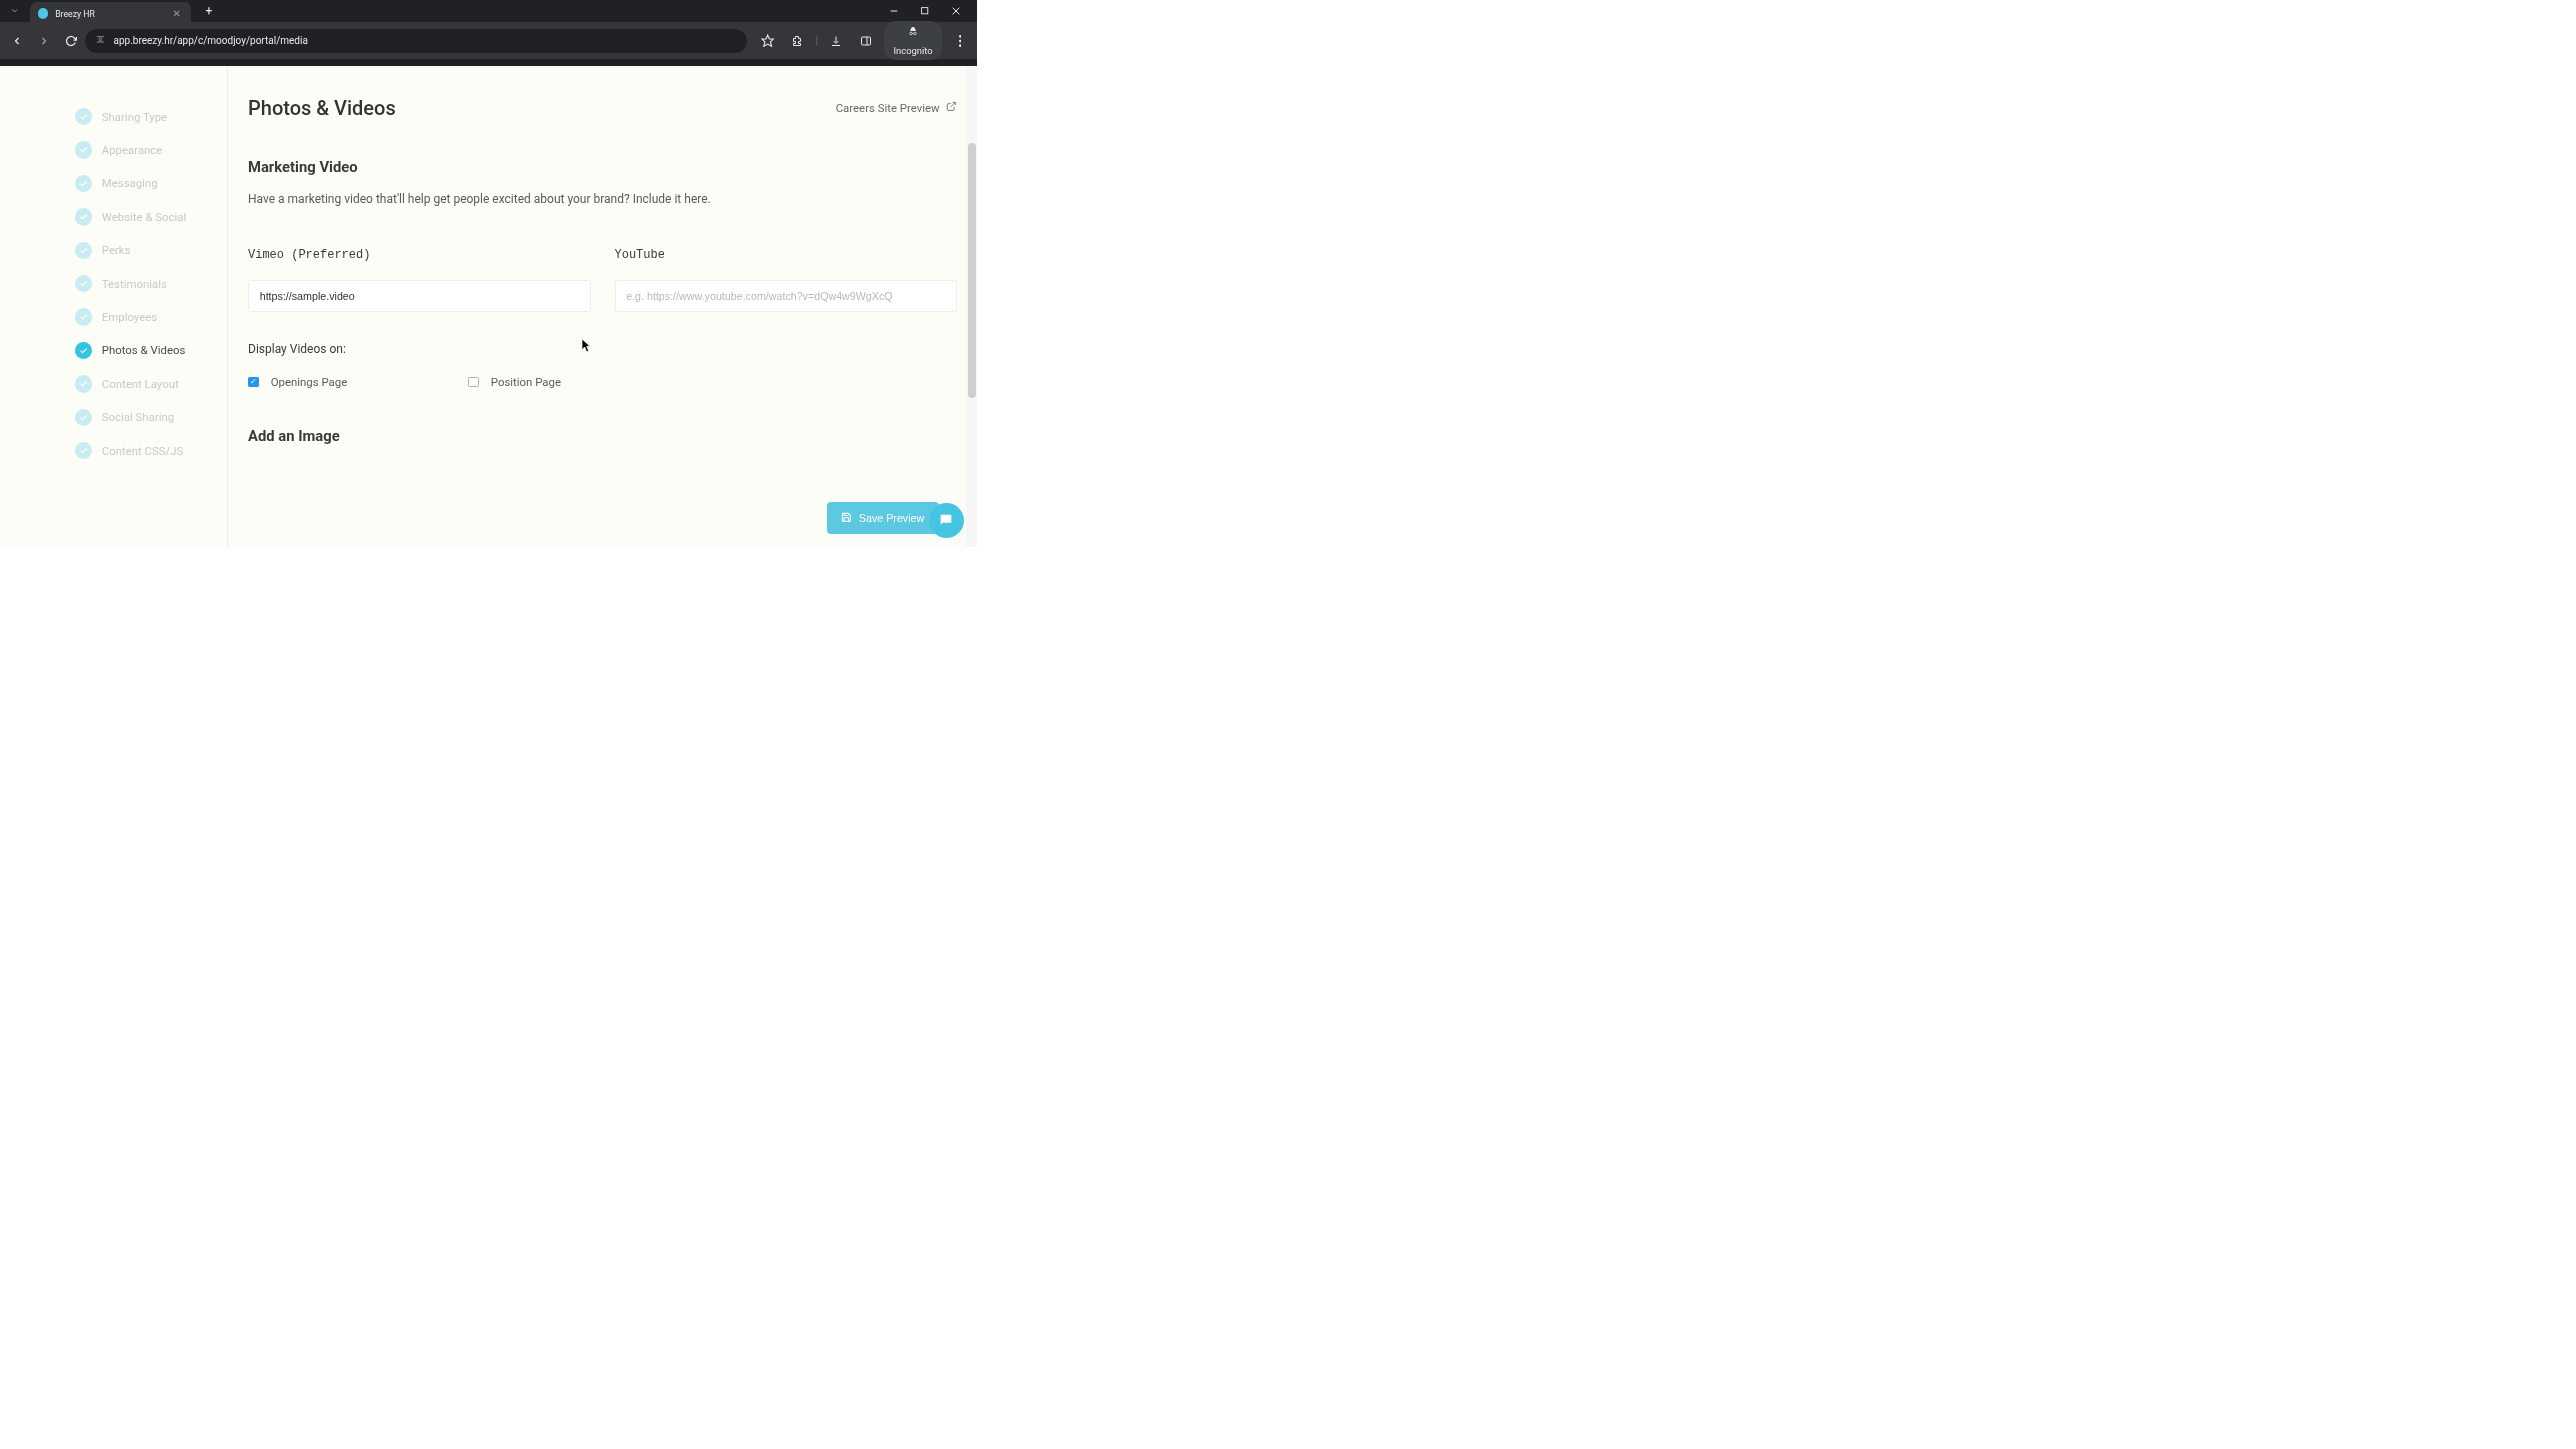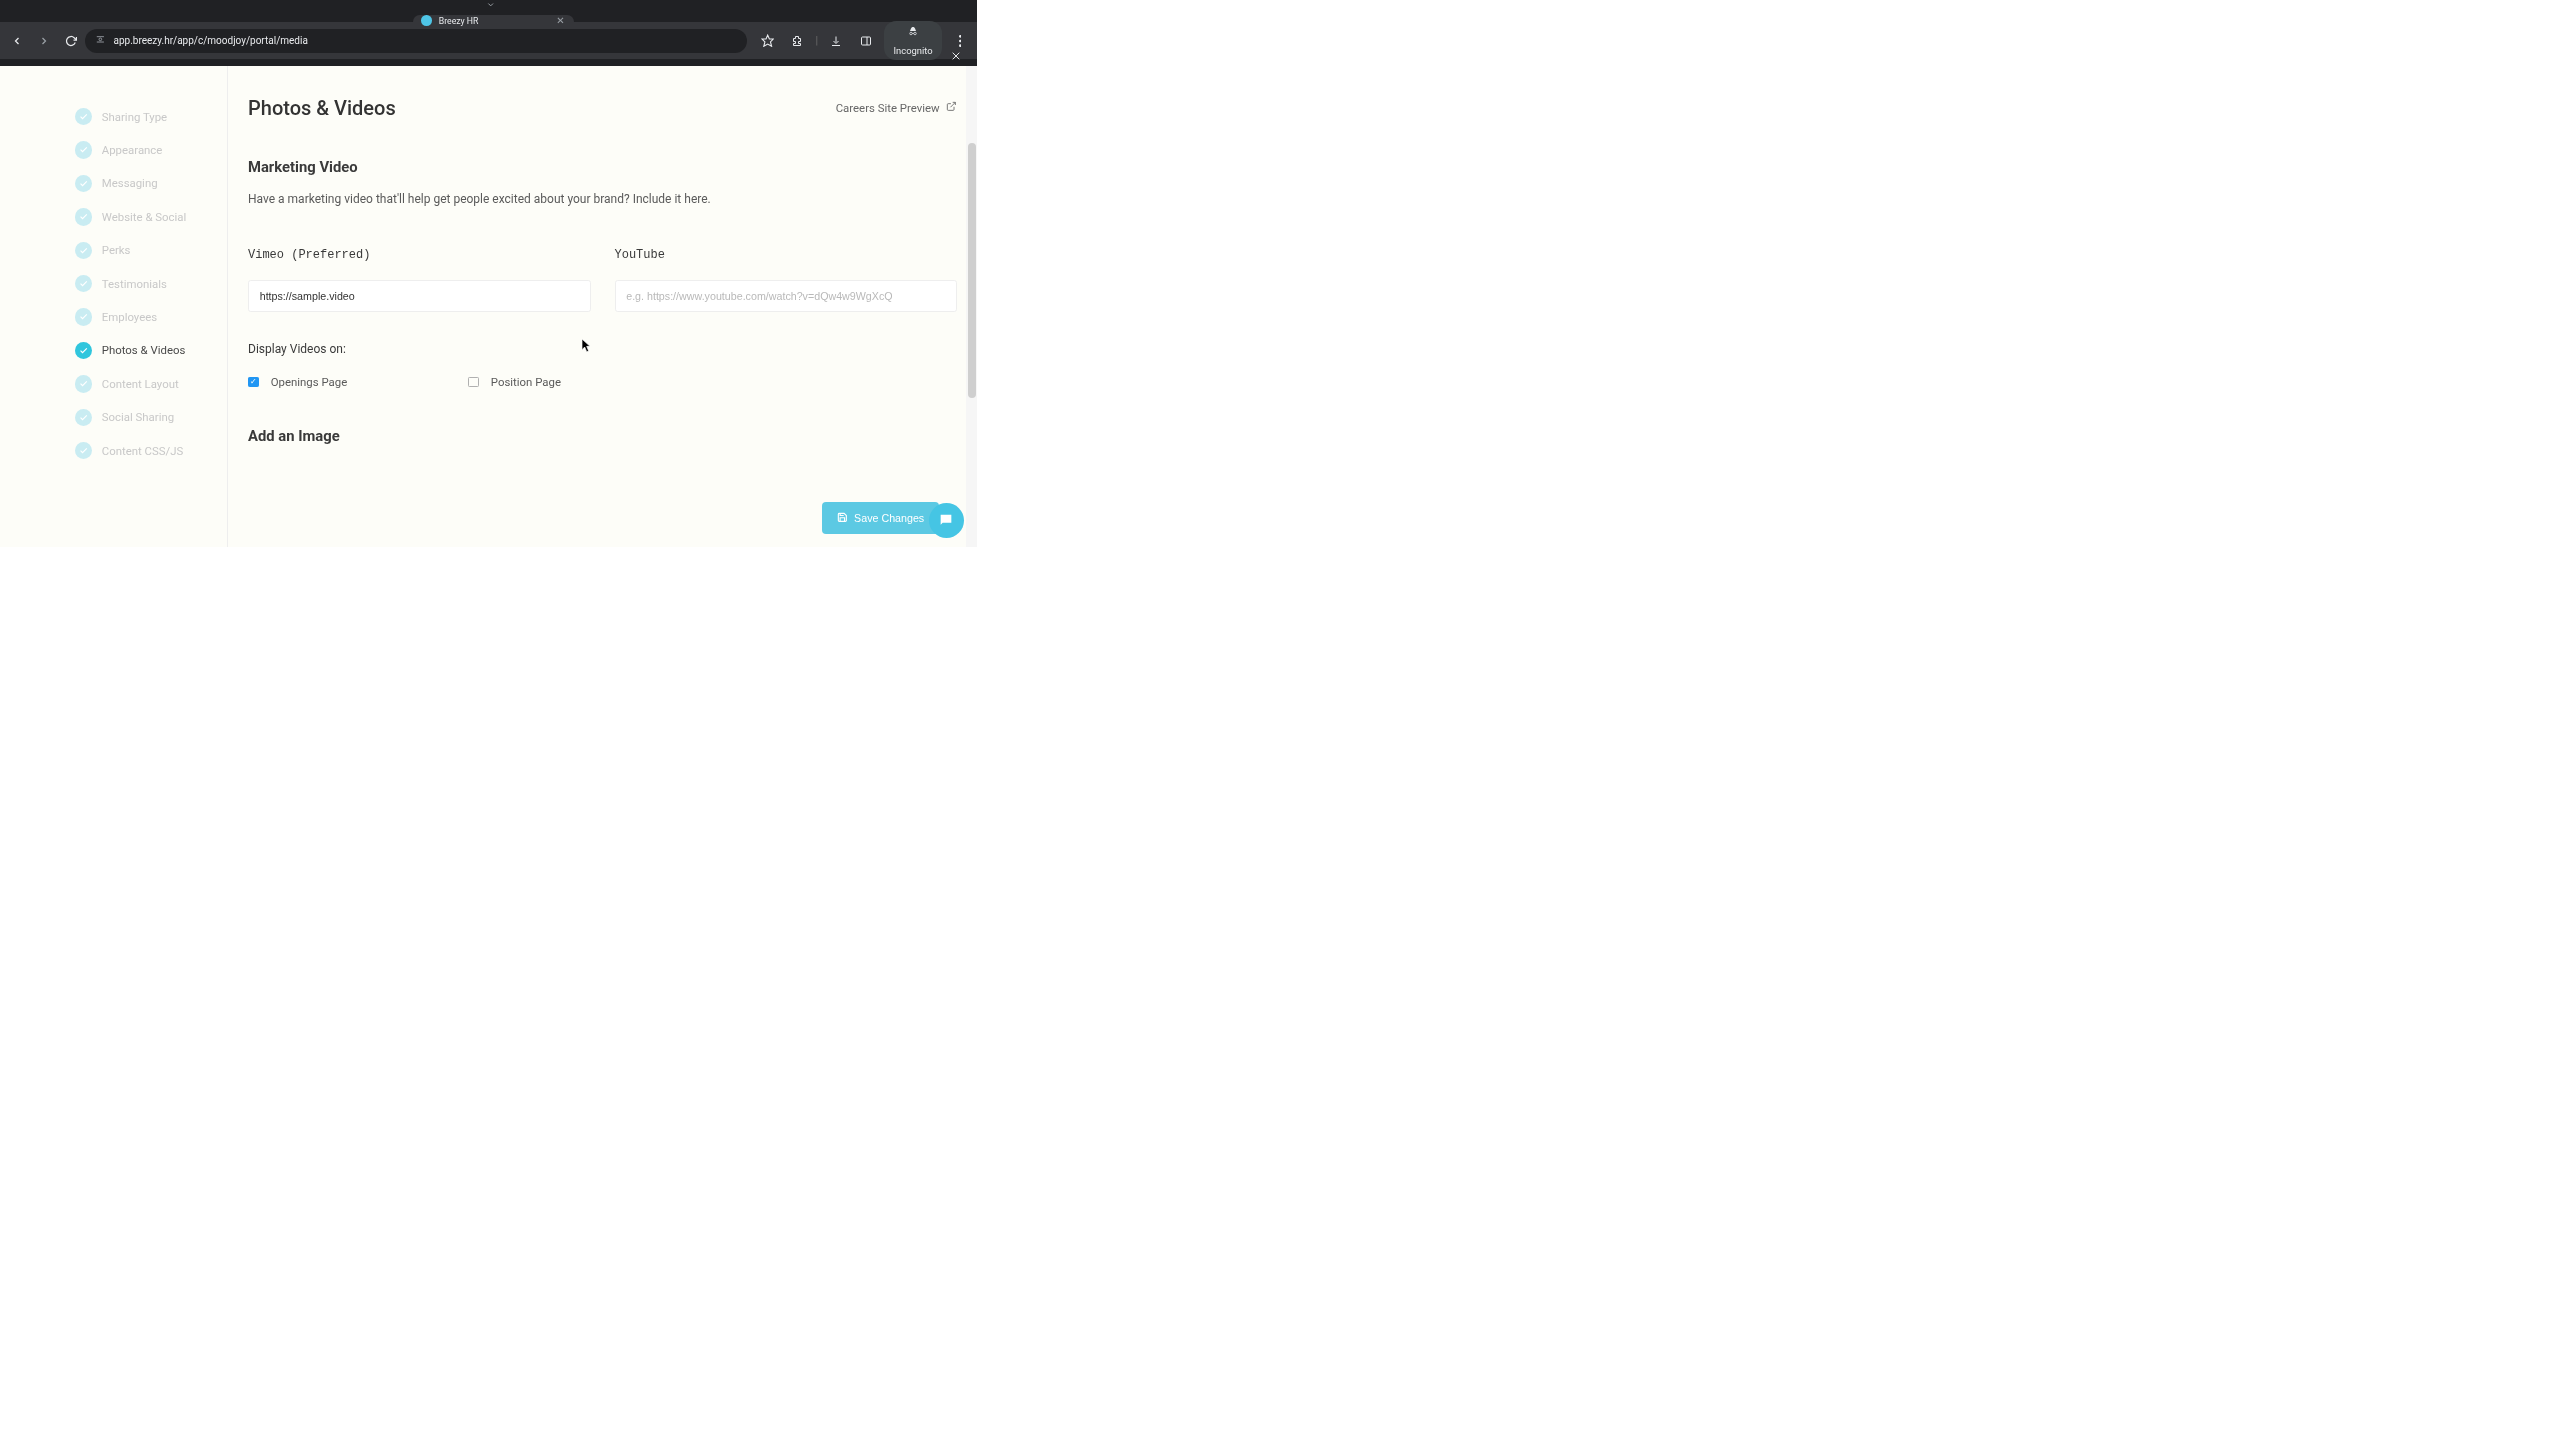--- a/index.html
+++ b/index.html
@@ -15,21 +15,20 @@
 
 .browser-chrome {
   background: #202124;
   height: 66px;
 }
 .tab-bar {
   display: flex;
   align-items: center;
   height: 22px;
   padding-left: 5.4px;
-  flex-direction: column;
 }
 .tab-dropdown {
   width: 19px; height: 19px;
   display: flex; align-items: center; justify-content: center;
   color: #9aa0a6;
   cursor: pointer;
 }
 .tab {
   display: flex;
   align-items: center;
@@ -473,21 +472,21 @@
       </div>
 
     <h2 class="add-image-title">Add an Image</h2>
 
     <button class="save-btn">
       <span><svg width="10.7" height="10.7" viewBox="0 0 24 24" fill="none" stroke="currentColor" stroke-width="2.5">
             <path d="M19 21H5a2 2 0 0 1-2-2V5a2 2 0 0 1 2-2h11l5 5v11a2 2 0 0 1-2 2z"></path>
             <polyline points="17 21 17 13 7 13 7 21"></polyline>
             <polyline points="7 3 7 8 15 8"></polyline>
           </svg></span>
-      <span>Save Changes</span>
+      <span>Save Preview</span>
     </button>
   </div>
 
   <div class="chat-bubble">
     <svg width="16" height="16" viewBox="0 0 24 24" fill="#fff">
         <path d="M4 4h16v12H7l-3 3V4z"></path>
       </svg>
   </div>
 </div>
 

